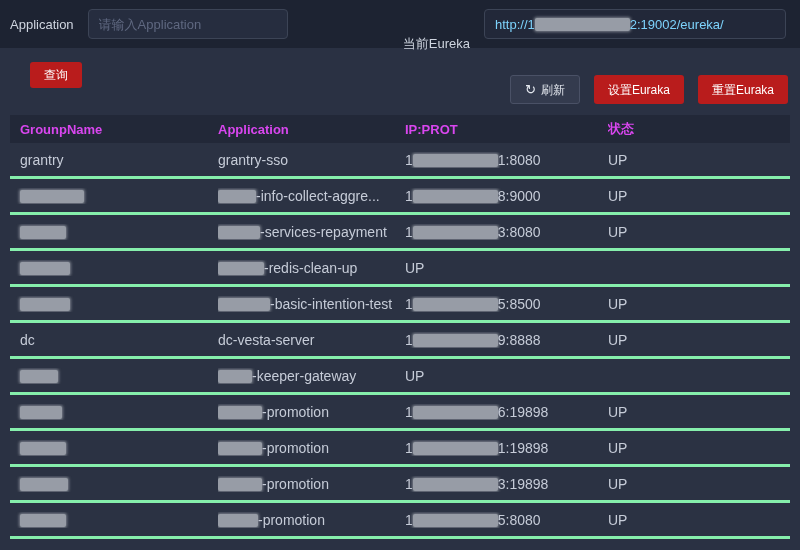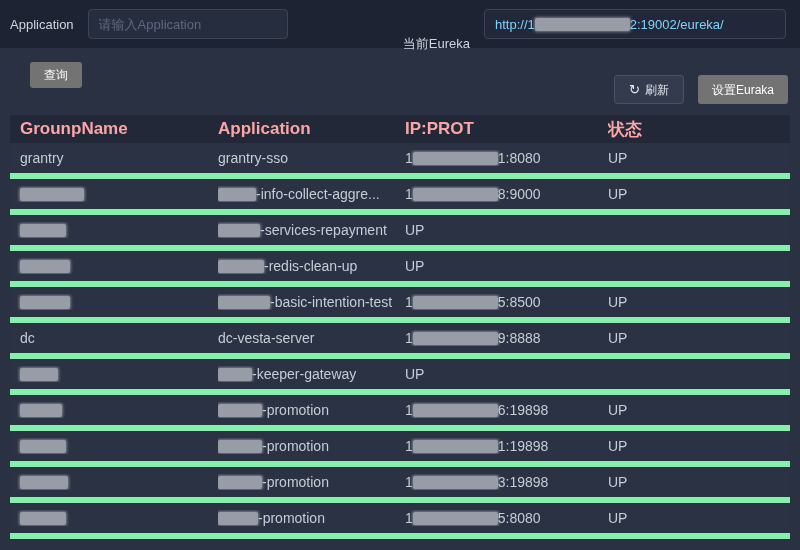--- a/index.html
+++ b/index.html
@@ -56,49 +56,49 @@
   .btn {
     border: none;
     border-radius: 3px;
     font-size: 12px;
     font-family: inherit;
     cursor: pointer;
     padding: 7px 14px;
     color: #ffffff;
     line-height: 1;
   }
-  .btn-teal { background: #737373; }
+  .btn-teal { background: #b91c1c; }
   .btn-dark {
     background: #343b4e;
     border: 1px solid #4a5166;
     color: #e3e7ee;
     display: inline-flex;
     align-items: center;
     gap: 5px;
   }
   .right-btns { display: flex; gap: 14px; margin-top: 13px; }
   .refresh-ico { font-size: 13px; line-height: 1; }
   
   .table { margin: 0 10px; }
   .thead, .trow {
     display: grid;
     grid-template-columns: 208px 187px 203px 1fr;
     align-items: center;
   }
   .thead {
     height: 28px;
     background: #222838;
-    color: #fca5a5;
-    font-size: 17px;
+    color: #d946ef;
+    font-size: 13px;
     font-weight: bold;
   }
   .trow {
     height: 36px;
     background: #2b3243;
-    border-bottom: 6px solid #86efac;
+    border-bottom: 3px solid #86efac;
     font-size: 14px;
     color: #c6ccd8;
   }
   .cell { padding-left: 0; white-space: nowrap; overflow: hidden; }
   .thead .cell:first-child, .trow .cell:first-child { padding-left: 10px; }
   .redact {
     display: inline-block;
     height: 13px;
     background: #979ca6;
     border-radius: 2px;
@@ -121,20 +121,21 @@
 </div>
 
 <div class="toolbar">
   <button class="btn btn-teal">查询</button>
   <div class="right-btns">
     <button class="btn btn-dark">
       <span class="refresh-ico">↻</span>
       <span>刷新</span>
     </button>
     <button class="btn btn-teal">设置Euraka</button>
+    <button class="btn btn-teal">重置Euraka</button>
   </div>
 </div>
 
 <div class="table">
   <div class="thead">
     <div class="cell">GrounpName</div>
     <div class="cell">Application</div>
     <div class="cell">IP:PROT</div>
     <div class="cell">状态</div>
   </div>
@@ -147,20 +148,21 @@
       </div>
       <div class="trow">
         <div class="cell"><span class="redact" style="width: 64px;"></span></div>
         <div class="cell"><span class="redact" style="width: 38px;"></span><span>-info-collect-aggre...</span></div>
         <div class="cell"><span>1</span><span class="redact" style="width: 85px;"></span><span>8:9000</span></div>
         <div class="cell">UP</div>
       </div>
       <div class="trow">
         <div class="cell"><span class="redact" style="width: 46px;"></span></div>
         <div class="cell"><span class="redact" style="width: 42px;"></span><span>-services-repayment</span></div>
+        <div class="cell"><span>1</span><span class="redact" style="width: 85px;"></span><span>3:8080</span></div>
         <div class="cell">UP</div>
       </div>
       <div class="trow">
         <div class="cell"><span class="redact" style="width: 50px;"></span></div>
         <div class="cell"><span class="redact" style="width: 46px;"></span><span>-redis-clean-up</span></div>
         <div class="cell">UP</div>
       </div>
       <div class="trow">
         <div class="cell"><span class="redact" style="width: 50px;"></span></div>
         <div class="cell"><span class="redact" style="width: 52px;"></span><span>-basic-intention-test</span></div>

